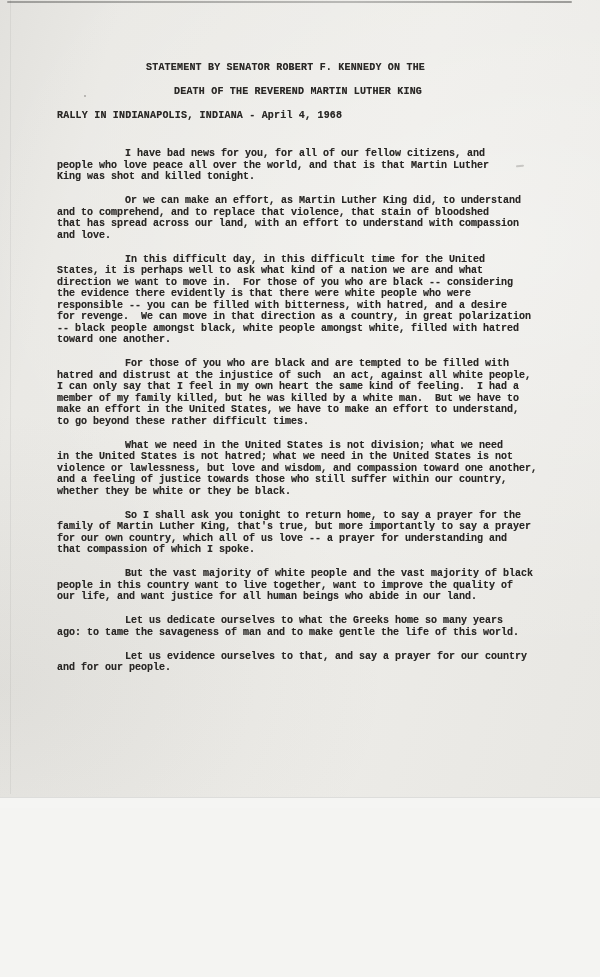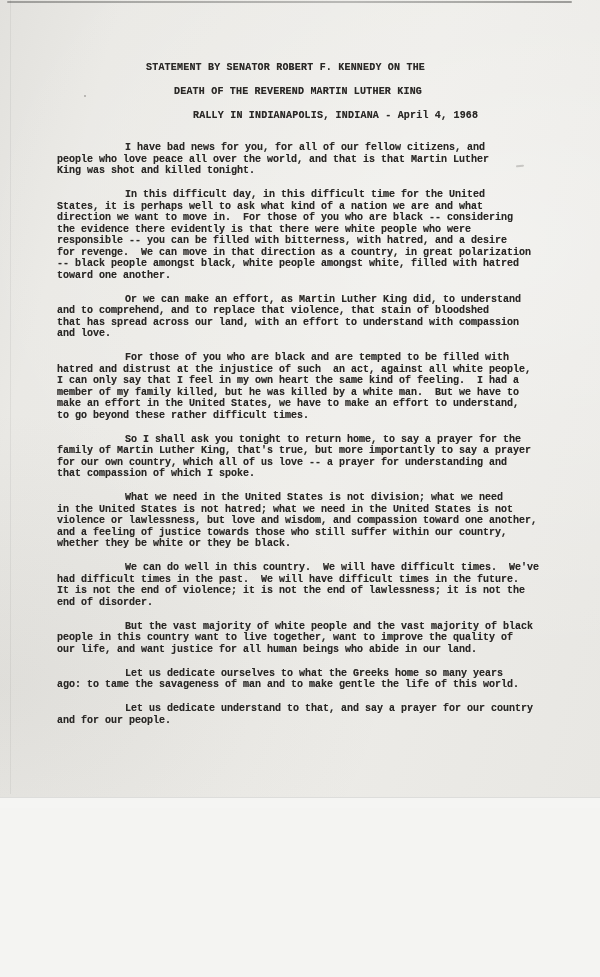--- a/index.html
+++ b/index.html
@@ -49,22 +49,22 @@
   }
   .title-line {
     font-size: 10px; line-height: 12px; font-weight: 700;
     letter-spacing: 0.2px;
     margin: 0 0 12px 0;
     white-space: pre;
     text-shadow: 0 0 0.6px rgba(42,40,38,0.55);
   }
   .title-line.t1 { margin-left: 89px; }
   .title-line.t2 { margin-left: 117px; }
-  .title-line.t3 { margin-left: 136px; }
-  .statement-body { margin-top: 20px; }
+  .title-line.t3 { }
+  .statement-body { margin-top: 26px; }
   .para {
     font-size: 10px; line-height: 11.5px; font-weight: 700;
     margin: 0 0 12.5px 0;
     white-space: pre-wrap;
     text-indent: 68px;
     text-shadow: 0 0 0.6px rgba(42,40,38,0.5);
   }
 </style>
 </head>
 <body>
@@ -77,57 +77,53 @@
   <div class="sheet-content">
     <div class="title-block">
       <p class="title-line t1">STATEMENT BY SENATOR ROBERT F. KENNEDY ON THE</p>
       <p class="title-line t2">DEATH OF THE REVEREND MARTIN LUTHER KING</p>
       <p class="title-line t3">RALLY IN INDIANAPOLIS, INDIANA - April 4, 1968</p>
     </div>
     <div class="statement-body">
       <p class="para">I have bad news for you, for all of our fellow citizens, and
 people who love peace all over the world, and that is that Martin Luther
 King was shot and killed tonight.</p>
+      <p class="para">Or we can make an effort, as Martin Luther King did, to understand
+and to comprehend, and to replace that violence, that stain of bloodshed
+that has spread across our land, with an effort to understand with compassion
+and love.</p>
       <p class="para">In this difficult day, in this difficult time for the United
 States, it is perhaps well to ask what kind of a nation we are and what
 direction we want to move in.  For those of you who are black -- considering
 the evidence there evidently is that there were white people who were
 responsible -- you can be filled with bitterness, with hatred, and a desire
 for revenge.  We can move in that direction as a country, in great polarization
 -- black people amongst black, white people amongst white, filled with hatred
 toward one another.</p>
-      <p class="para">Or we can make an effort, as Martin Luther King did, to understand
-and to comprehend, and to replace that violence, that stain of bloodshed
-that has spread across our land, with an effort to understand with compassion
-and love.</p>
       <p class="para">For those of you who are black and are tempted to be filled with
 hatred and distrust at the injustice of such  an act, against all white people,
 I can only say that I feel in my own heart the same kind of feeling.  I had a
 member of my family killed, but he was killed by a white man.  But we have to
 make an effort in the United States, we have to make an effort to understand,
 to go beyond these rather difficult times.</p>
-      <p class="para">So I shall ask you tonight to return home, to say a prayer for the
-family of Martin Luther King, that's true, but more importantly to say a prayer
-for our own country, which all of us love -- a prayer for understanding and
-that compassion of which I spoke.</p>
       <p class="para">What we need in the United States is not division; what we need
 in the United States is not hatred; what we need in the United States is not
 violence or lawlessness, but love and wisdom, and compassion toward one another,
 and a feeling of justice towards those who still suffer within our country,
 whether they be white or they be black.</p>
-      <p class="para">We can do well in this country.  We will have difficult times.  We've
-had difficult times in the past.  We will have difficult times in the future.
-It is not the end of violence; it is not the end of lawlessness; it is not the
-end of disorder.</p>
+      <p class="para">So I shall ask you tonight to return home, to say a prayer for the
+family of Martin Luther King, that's true, but more importantly to say a prayer
+for our own country, which all of us love -- a prayer for understanding and
+that compassion of which I spoke.</p>
       <p class="para">But the vast majority of white people and the vast majority of black
 people in this country want to live together, want to improve the quality of
 our life, and want justice for all human beings who abide in our land.</p>
       <p class="para">Let us dedicate ourselves to what the Greeks home so many years
 ago: to tame the savageness of man and to make gentle the life of this world.</p>
-      <p class="para">Let us dedicate understand to that, and say a prayer for our country
+      <p class="para">Let us evidence ourselves to that, and say a prayer for our country
 and for our people.</p>
     </div>
   </div>
 
   <div class="bleed-band">
     <span style="width:38px"></span>
       <span style="width:22px;height:5px"></span>
     <span style="width:55px"></span>
       <span style="width:18px;height:4px"></span>
     <span style="width:62px"></span>

